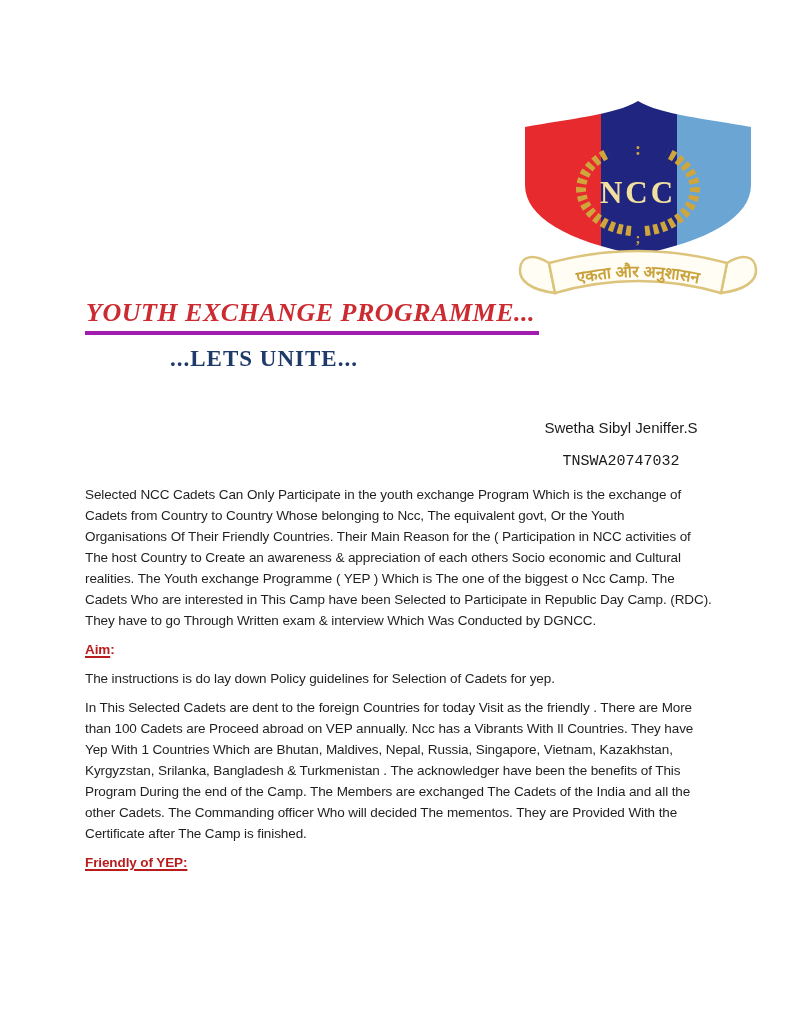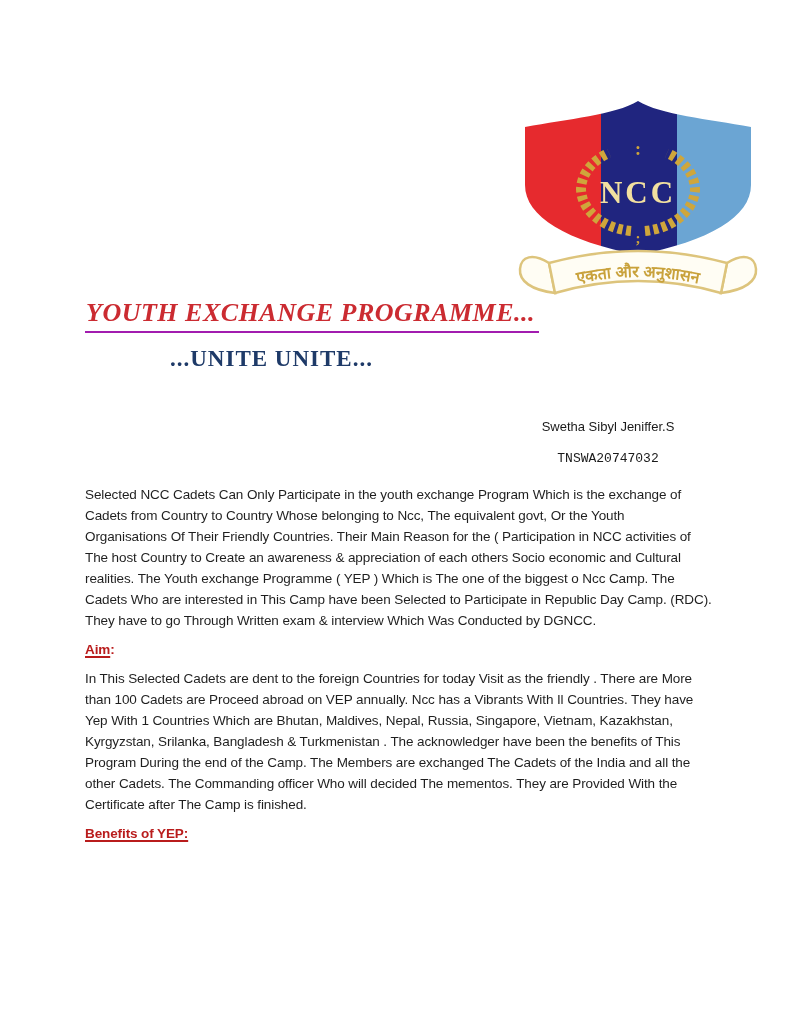--- a/index.html
+++ b/index.html
@@ -16,37 +16,37 @@
   .emblem { position: absolute; left: 513px; top: 93px; width: 250px; height: 220px; }
   .emblem svg { width: 100%; height: 100%; display: block; }
 
   
   .doc-title {
     position: absolute; left: 85px; top: 298px;
     font-family: "Liberation Serif", serif;
     font-style: italic; font-weight: 700;
     font-size: 26px; letter-spacing: 0.5px;
     color: #cb2b31;
-    border-bottom: 2px solid #a21caf;
+    border-bottom: 4px solid #a21caf;
     padding: 0 4px 3px 1px;
     white-space: nowrap;
   }
   .doc-subtitle {
     position: absolute; left: 170px; top: 346px;
     font-family: "Liberation Serif", serif;
     font-weight: 700; font-size: 23px; letter-spacing: 1px;
     color: #1e3a68;
     white-space: nowrap;
   }
 
   
   .byline {
-    position: absolute; left: 473px; top: 419px; width: 270px;
+    position: absolute; left: 486px; top: 419px; width: 270px;
     text-align: center; color: #1a1a1a;
-    font-size: 13px;
+    font-size: 15px;
   }
   .byline .cadet-id { margin-top: 17px; font-family: Liberation Mono, monospace; }
 
   
   .doc-body {
     position: absolute; left: 85px; top: 484px; width: 700px;
     color: #1f1f1f;
     font-size: 13.5px; letter-spacing: -0.1px;
     line-height: 21px;
   }
@@ -91,39 +91,40 @@
         <path d="M214,170 C230,160 242,163 243,176 C244,188 232,197 208,200 Z" fill="#fffdf4" stroke="#ddc47c" stroke-width="2.5"></path>
         <path d="M36,170 Q125,146 214,170 L208,200 Q125,176 42,200 Z" fill="#fffdf4" stroke="#ddc47c" stroke-width="2.5"></path>
         <text font-size="16" font-weight="700" fill="#c9a23c">
           <textPath href="#mottoPath" startOffset="50%" text-anchor="middle">एकता और अनुशासन</textPath>
         </text>
       </g>
     </svg>
   </div>
 
   <div class="doc-title">YOUTH EXCHANGE PROGRAMME...</div>
-  <div class="doc-subtitle">...UNITE UNITE...</div>
+  <div class="doc-subtitle">...LETS UNITE...</div>
 
   <div class="byline">
     <div class="cadet-name">Swetha Sibyl Jeniffer.S</div>
     <div class="cadet-id">TNSWA20747032</div>
   </div>
 
   <div class="doc-body">
     <p>Selected NCC Cadets Can Only Participate in the youth exchange Program Which is the exchange of
 Cadets from Country to Country Whose belonging to Ncc, The equivalent govt, Or the Youth
 Organisations Of Their Friendly Countries. Their Main Reason for the ( Participation in NCC activities of
 The host Country to Create an awareness &amp; appreciation of each others Socio economic and Cultural
 realities. The Youth exchange Programme ( YEP ) Which is The one of the biggest o Ncc Camp. The
 Cadets Who are interested in This Camp have been Selected to Participate in Republic Day Camp. (RDC).
 They have to go Through Written exam &amp; interview Which Was Conducted by DGNCC.</p>
     <h3><span class="u">Aim</span><span>:</span></h3>
+    <p>The instructions is do lay down Policy guidelines for Selection of Cadets for yep.</p>
     <p>In This Selected Cadets are dent to the foreign Countries for today Visit as the friendly . There are More
 than 100 Cadets are Proceed abroad on VEP annually. Ncc has a Vibrants With Il Countries. They have
 Yep With 1 Countries Which are Bhutan, Maldives, Nepal, Russia, Singapore, Vietnam, Kazakhstan,
 Kyrgyzstan,  Srilanka, Bangladesh &amp; Turkmenistan . The acknowledger have been the benefits of This
 Program During the end of the Camp. The Members are exchanged The Cadets of the India and all the
 other Cadets. The Commanding officer Who will decided The mementos. They are Provided With the
 Certificate after The Camp is finished.</p>
-    <h3><span class="u">Benefits of YEP:</span></h3>
+    <h3><span class="u">Friendly of YEP:</span></h3>
   </div>
 
 </div>
 
 </body></html>

